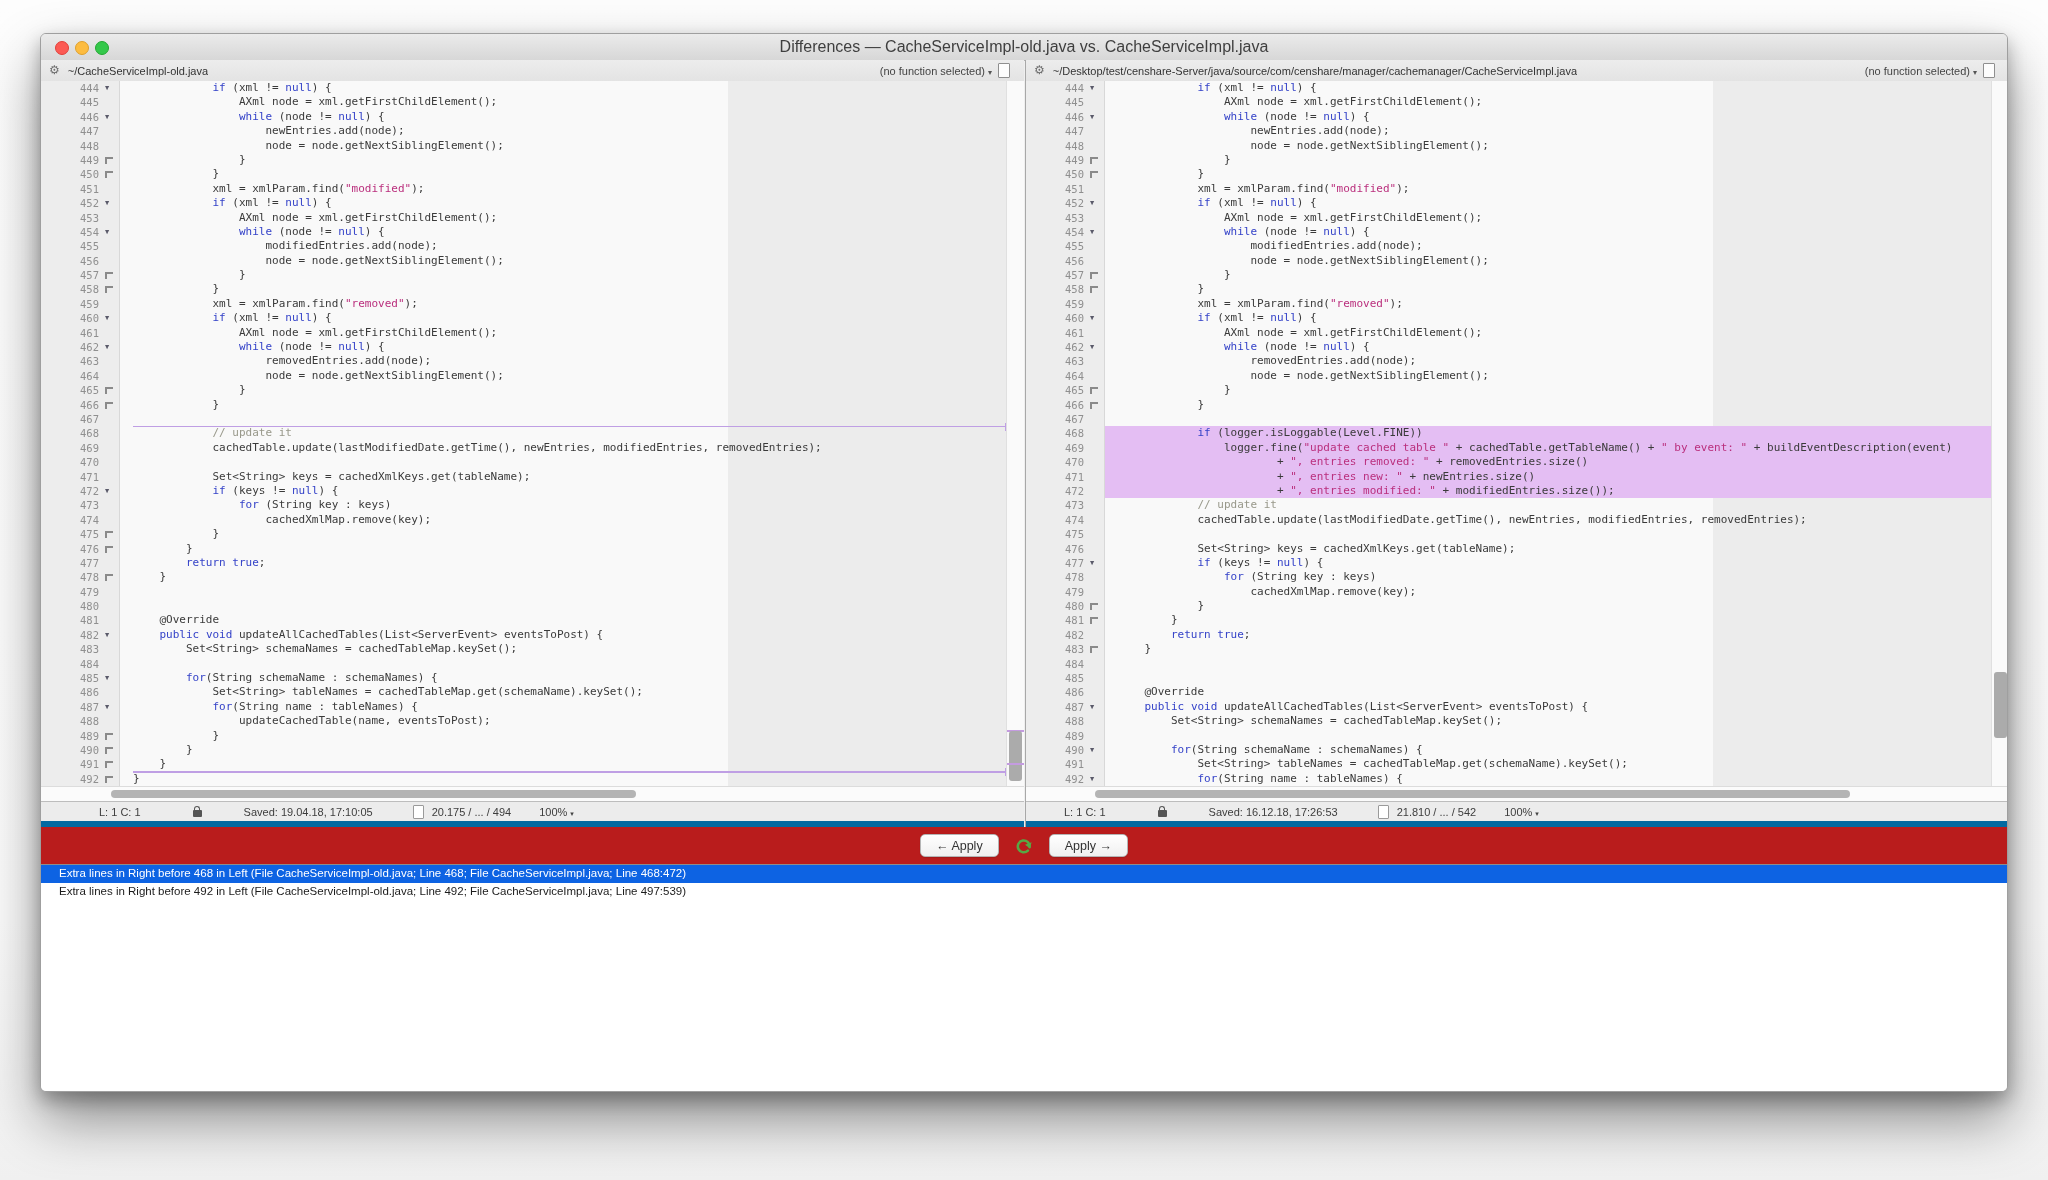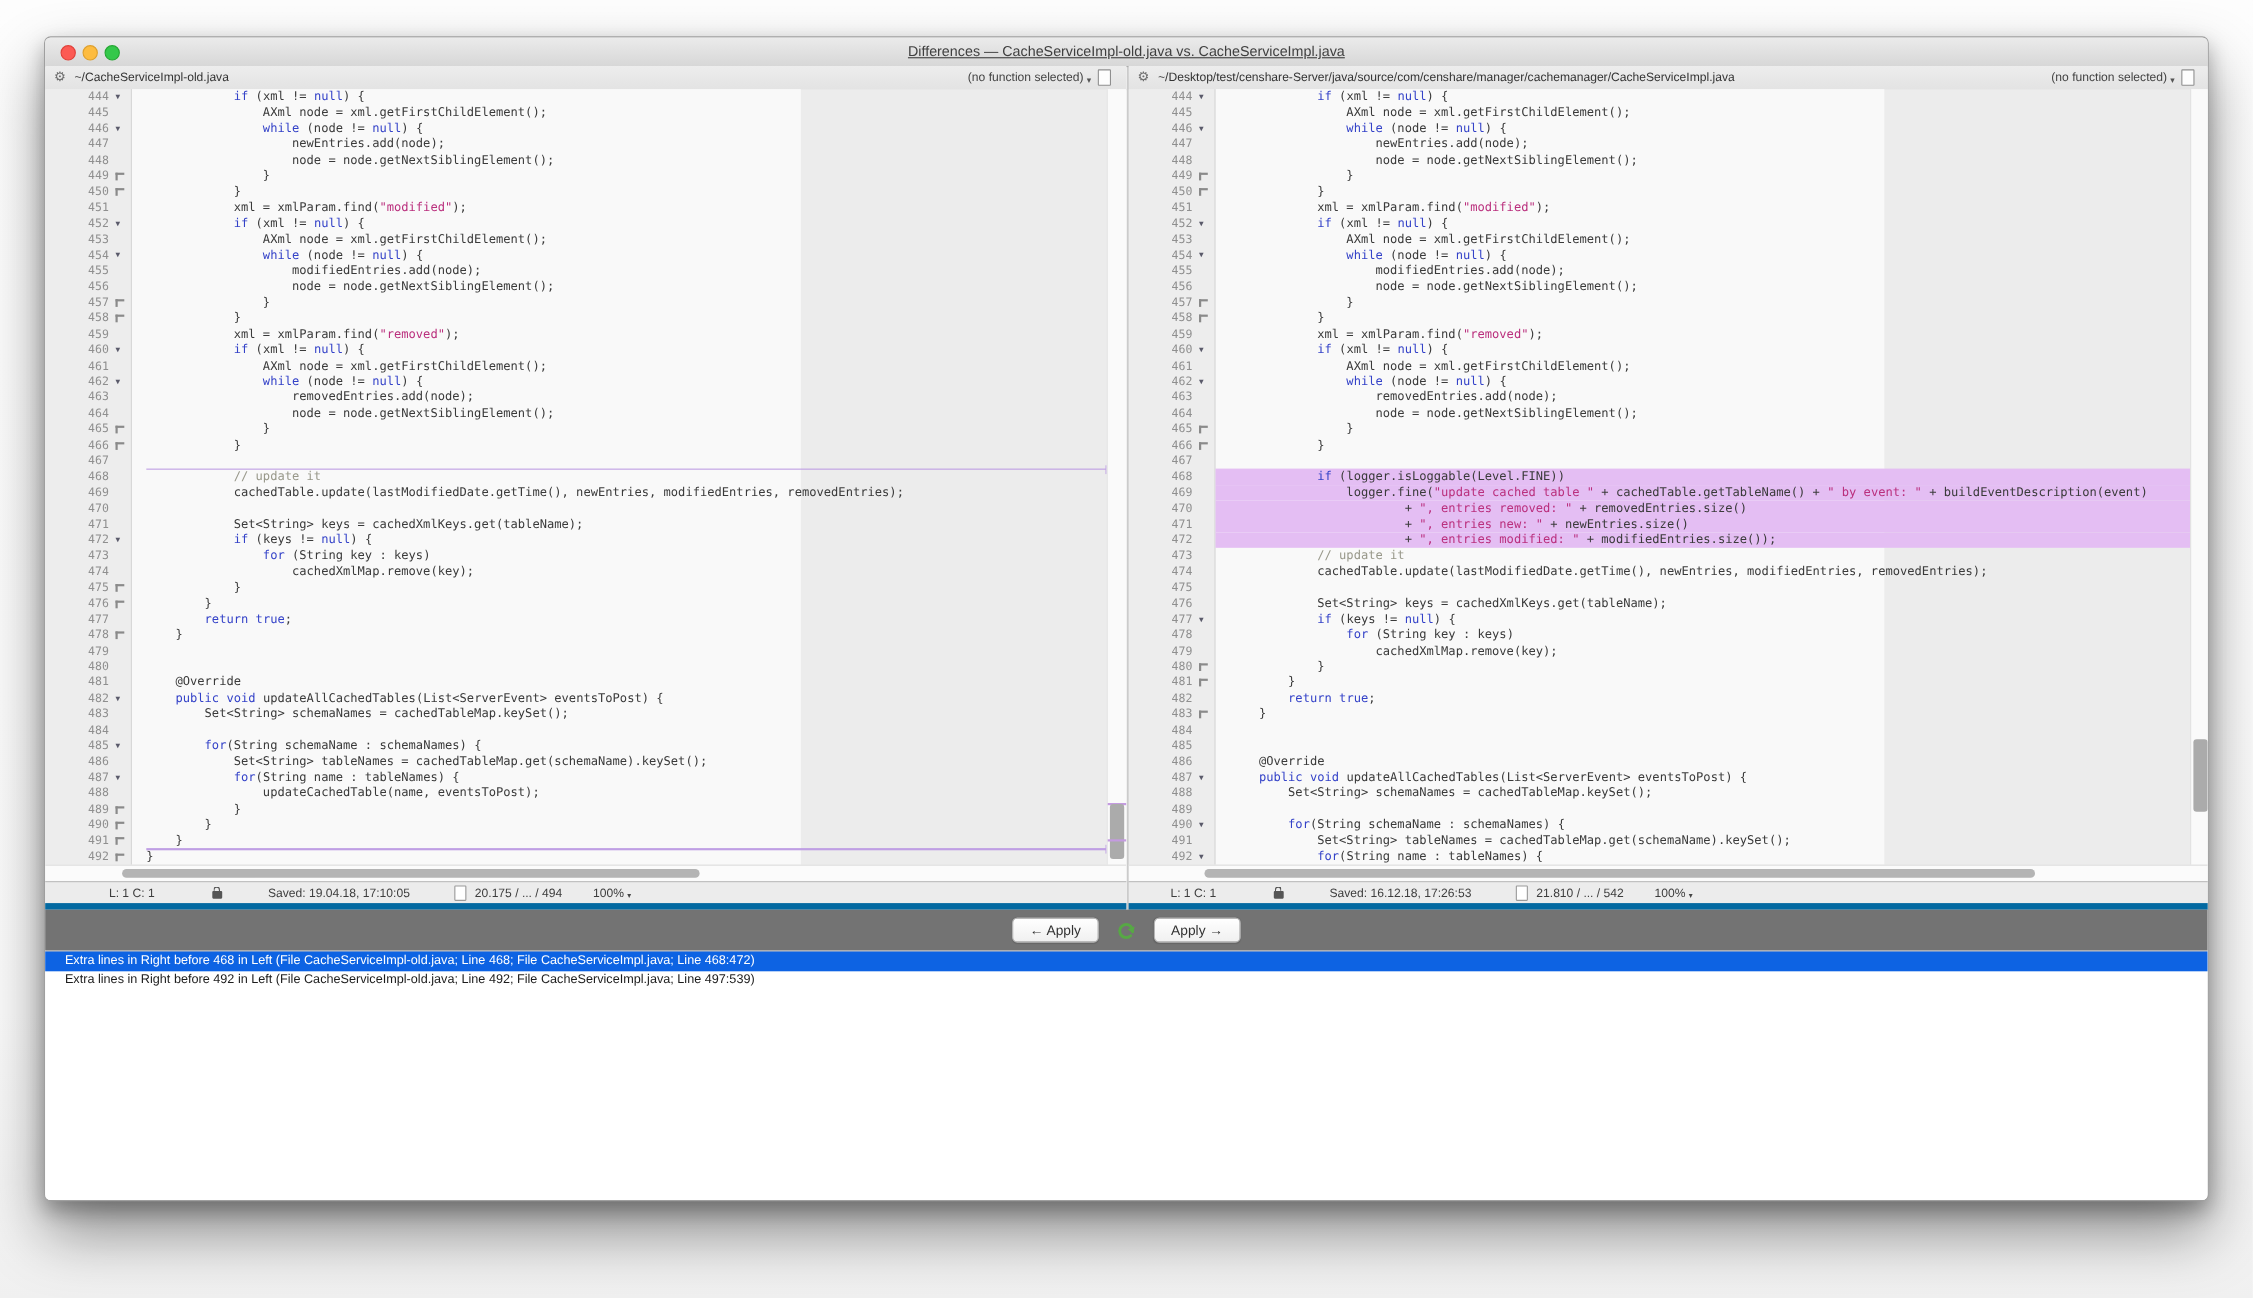--- a/index.html
+++ b/index.html
@@ -20,21 +20,21 @@
     position:absolute;left:0;top:0;right:0;height:26px;
     background:linear-gradient(#ebebeb,#d7d7d7);
     border-bottom:1px solid #b3b3b3;
   }
   .tl{position:absolute;top:7px;width:12px;height:12px;border-radius:50%;}
   .tl.red{left:14px;background:#fc5a54;border:0.5px solid #e14039;}
   .tl.yellow{left:34px;background:#fdbc40;border:0.5px solid #dfa02c;}
   .tl.green{left:54px;background:#34c84a;border:0.5px solid #24a732;}
   .wtitle{
     position:absolute;left:0;right:0;top:0;height:26px;line-height:26px;
-    text-align:center;font-size:13px;color:#3f3f3f;text-decoration:underline;
+    text-align:center;font-size:16px;color:#3f3f3f;
   }
   
   .pane{position:absolute;top:26px;width:983px;height:800px;}
   .pane.left{left:0;}
   .pane.right{left:984px;border-left:1px solid #a8a8a8;width:983px;}
   .pane-header{
     position:absolute;left:0;right:0;top:0;height:21px;
     background:linear-gradient(#ededed,#e3e3e3);
     border-bottom:1px solid #c2c2c2;
     display:flex;align-items:center;font-size:11px;color:#333;
@@ -80,21 +80,21 @@
   .lock{width:9px;height:7px;background:#555;position:relative;margin:3px 0 0 52px;border-radius:1px;}
   .lock::before{content:'';position:absolute;left:1px;top:-4px;width:4px;height:4px;
      border:1.5px solid #555;border-bottom:none;border-radius:3px 3px 0 0;}
   .sb-saved{margin-left:42px;}
   .sb-doc{width:9px;height:12px;background:#fff;border:1px solid #9a9a9a;border-radius:1px;margin-left:40px;}
   .sb-counts{margin-left:8px;}
   .sb-zoom{margin-left:28px;}
   .sb-caret{font-size:7px;color:#444;margin:4px 0 0 3px;}
   
   .toolbar{
-    position:absolute;left:0;right:0;top:793px;height:37px;background:#737373;
+    position:absolute;left:0;right:0;top:793px;height:37px;background:#b91c1c;
     display:flex;align-items:center;justify-content:center;gap:14px;
   }
   .apply-btn{
     font-family:"Liberation Sans",sans-serif;font-size:12.5px;color:#333;
     background:linear-gradient(#ffffff,#f0f0f0);border:1px solid #b5b5b5;border-radius:5px;
     height:23px;padding:0 15px;box-shadow:0 0.5px 1px rgba(0,0,0,.12);
   }
   .undo-wrap{width:22px;height:20px;display:inline-block;}
   
   .diff-list{position:absolute;left:0;right:0;top:830px;bottom:0;background:#ffffff;border-top:1px solid #8c8c8c;}

